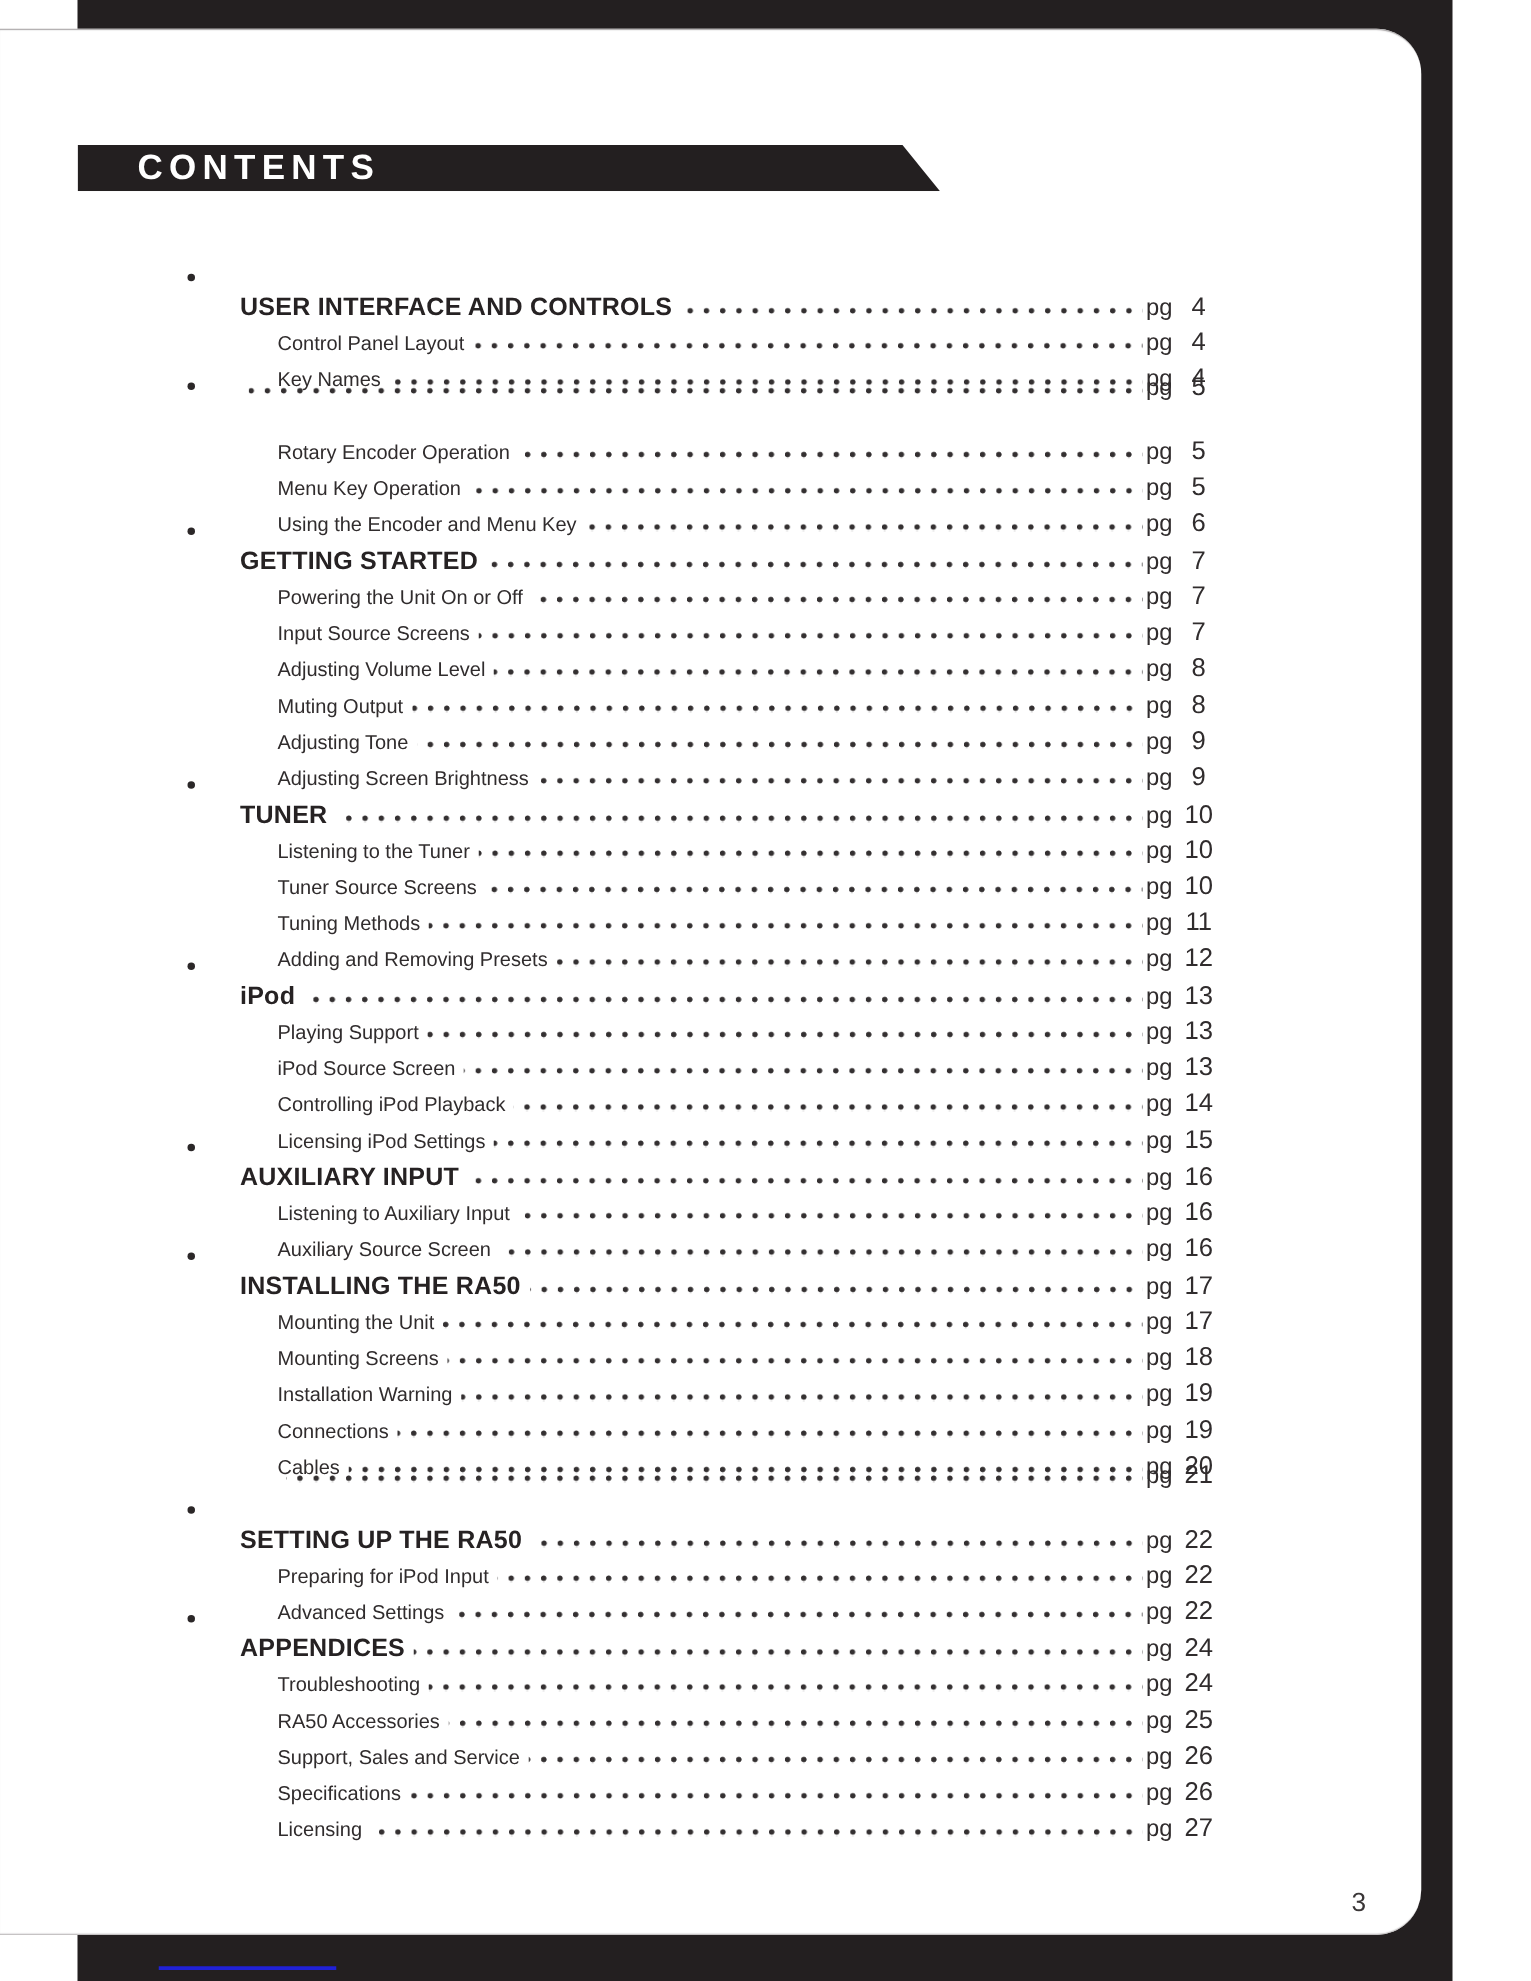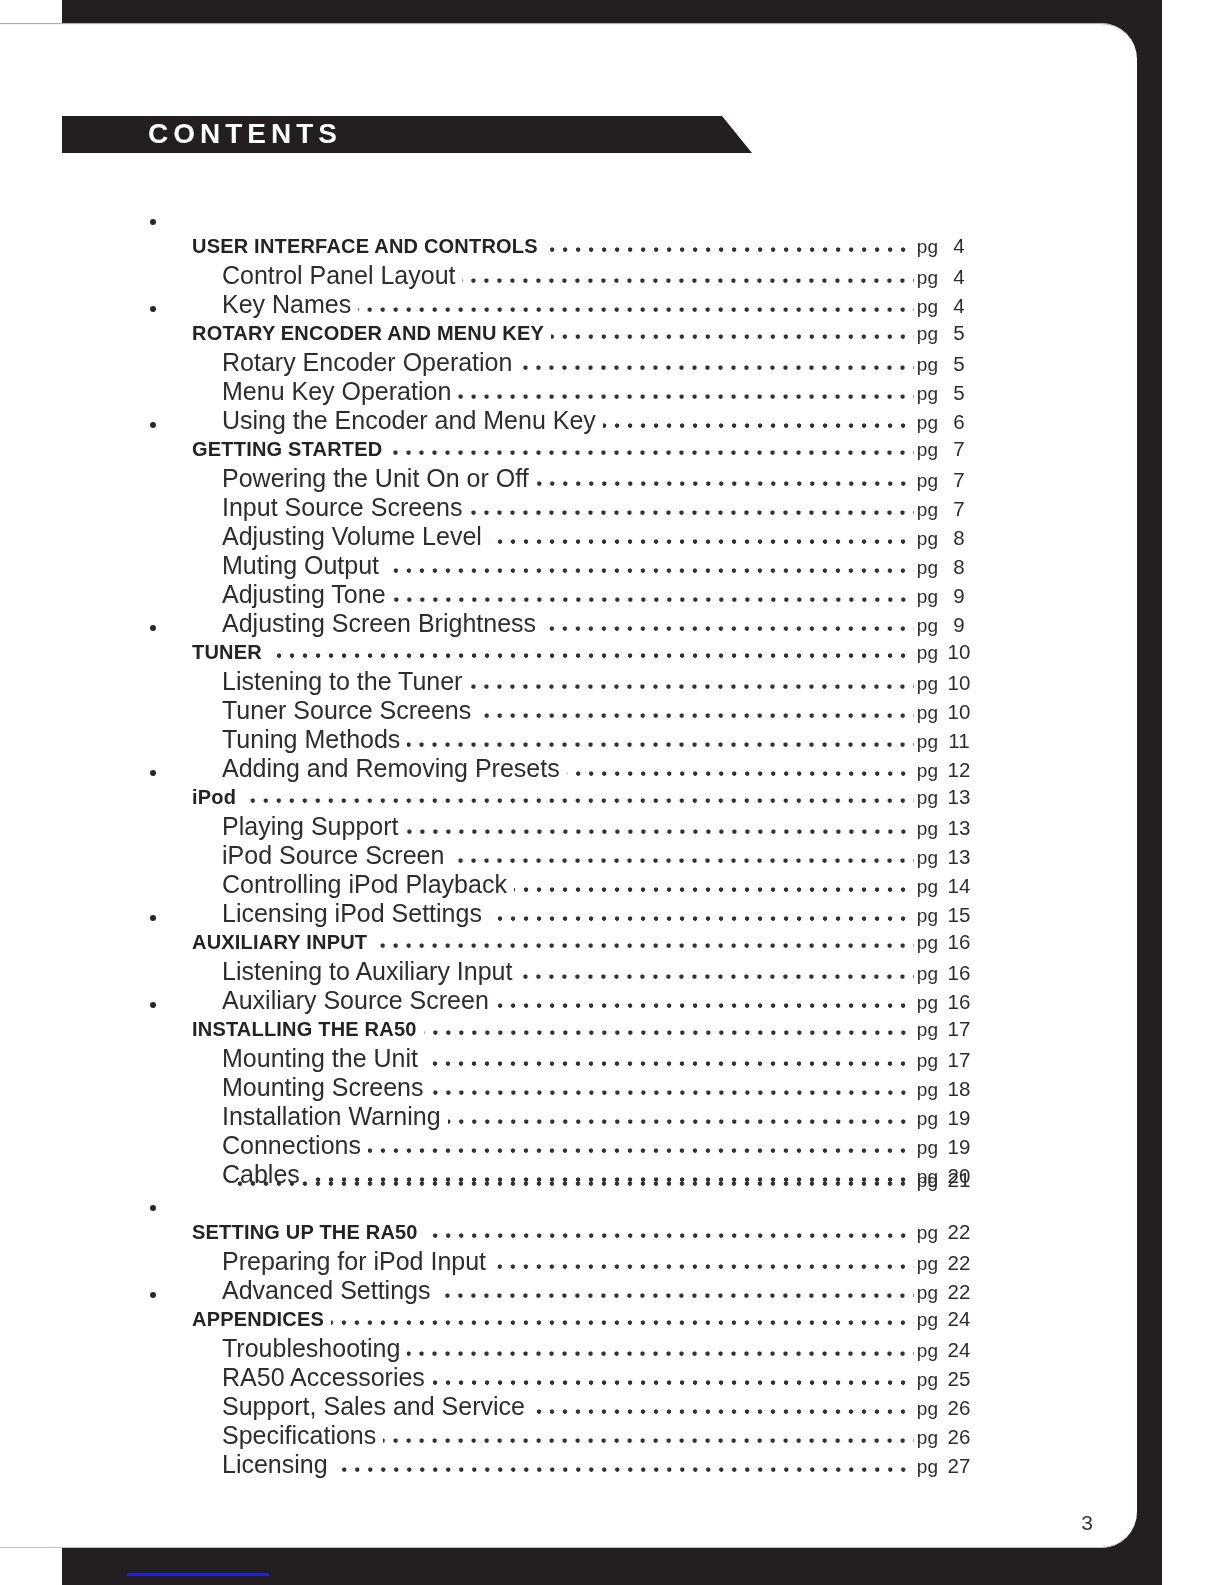--- a/index.html
+++ b/index.html
@@ -32,21 +32,21 @@
   
   .banner {
     position: absolute;
     left: 62px; top: 116px;
     width: 690px; height: 37px;
     background: #231f20;
     clip-path: polygon(0 0, 660px 0, 100% 100%, 0 100%);
   }
   .banner .banner-title {
     display: block;
-    padding-left: 86px;
+    padding-left: 48px;
     line-height: 36px;
     font-size: 28px;
     font-weight: bold;
     letter-spacing: 5px;
     color: #ffffff;
     white-space: nowrap;
   }
 
   
   .toc {
@@ -80,21 +80,21 @@
     flex: 0 0 auto;
     line-height: 29px;
     margin-top: 24px;
   }
   .row.top .title {
     font-weight: bold;
     font-size: 20px;
     letter-spacing: 0.2px;
     color: #262223;
   }
-  .row.sub .title { font-size: 25px; text-align: center; }
+  .row.sub .title { font-size: 16px; text-align: center; }
   .row .leader {
     flex: 1 1 auto;
     height: 6px;
     margin: 0 3px 0 7px;
     background-image: radial-gradient(circle at 2.1px 2.6px, #343031 1.9px, transparent 2.5px);
     background-size: 13px 6px;
     background-repeat: repeat-x;
     background-position: right bottom;
   }
   .row .pg {
@@ -156,21 +156,20 @@
   </div>
     <div class="row sub">
     <span class="bullet"></span>
     <span class="title">Key Names</span>
     <span class="leader"></span>
     <span class="pg">pg</span>
     <span class="num">4</span>
   </div>
     <div class="row top">
     <span class="bullet"></span>
-    <span class="title">ROTARY ENCODER AND MENU KEY</span>
     <span class="leader"></span>
     <span class="pg">pg</span>
     <span class="num">5</span>
   </div>
     <div class="row sub">
     <span class="bullet"></span>
     <span class="title">Rotary Encoder Operation</span>
     <span class="leader"></span>
     <span class="pg">pg</span>
     <span class="num">5</span>

